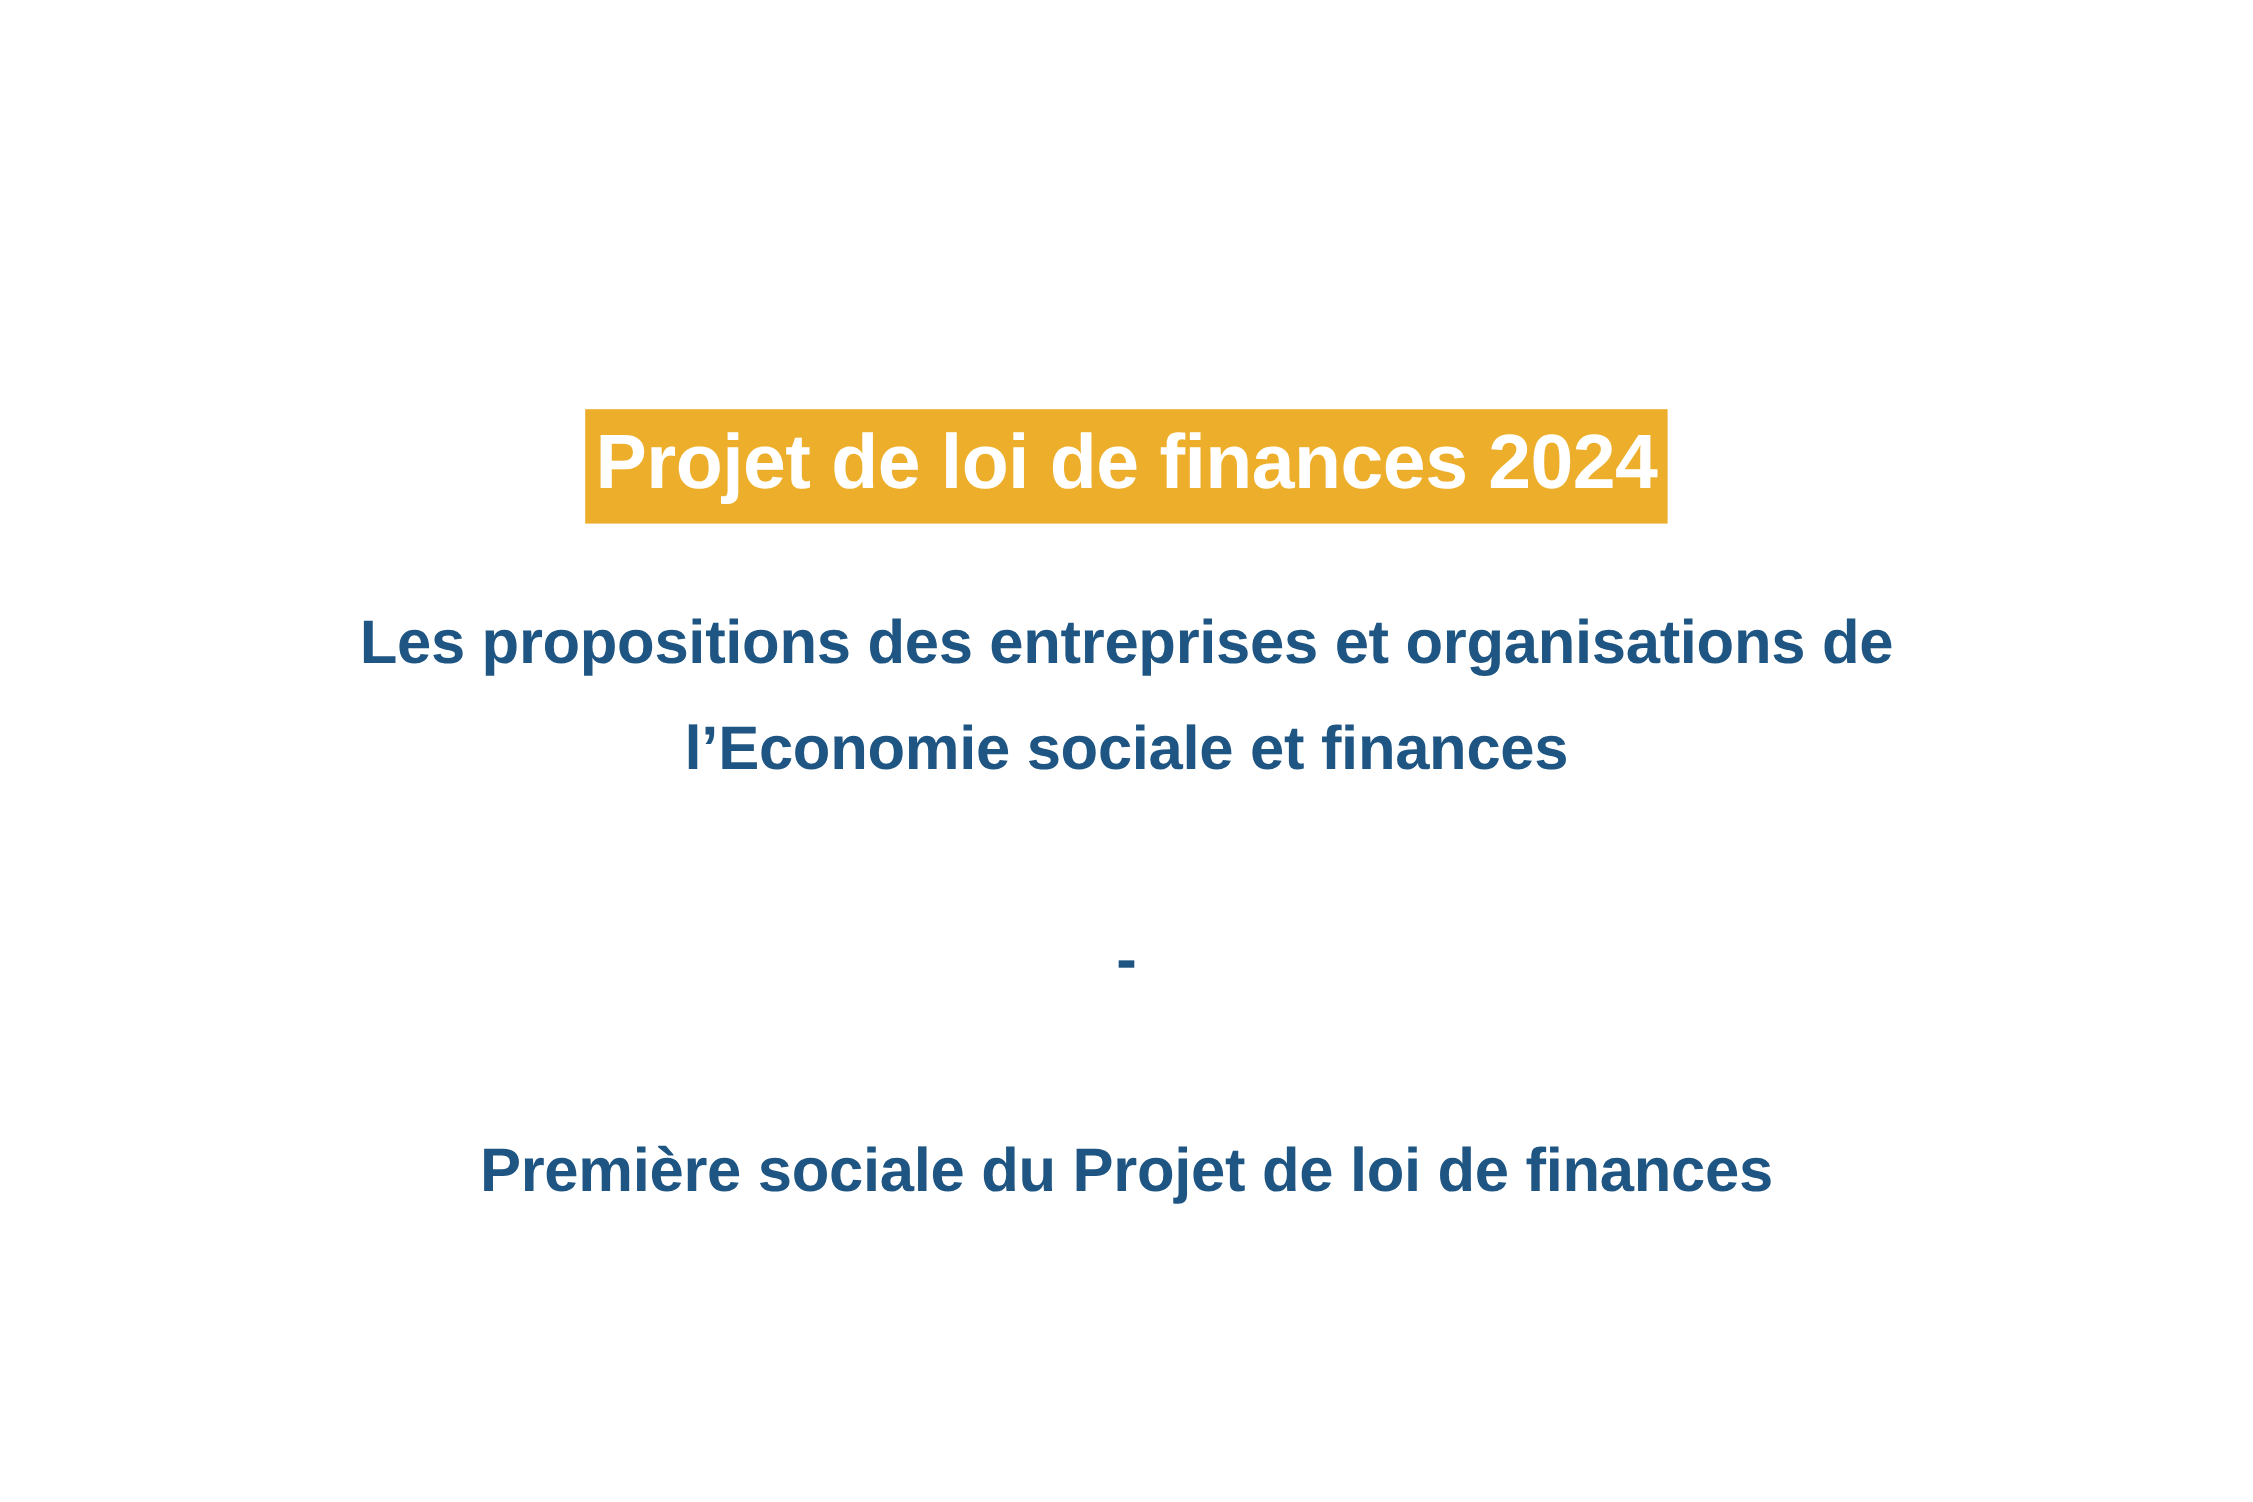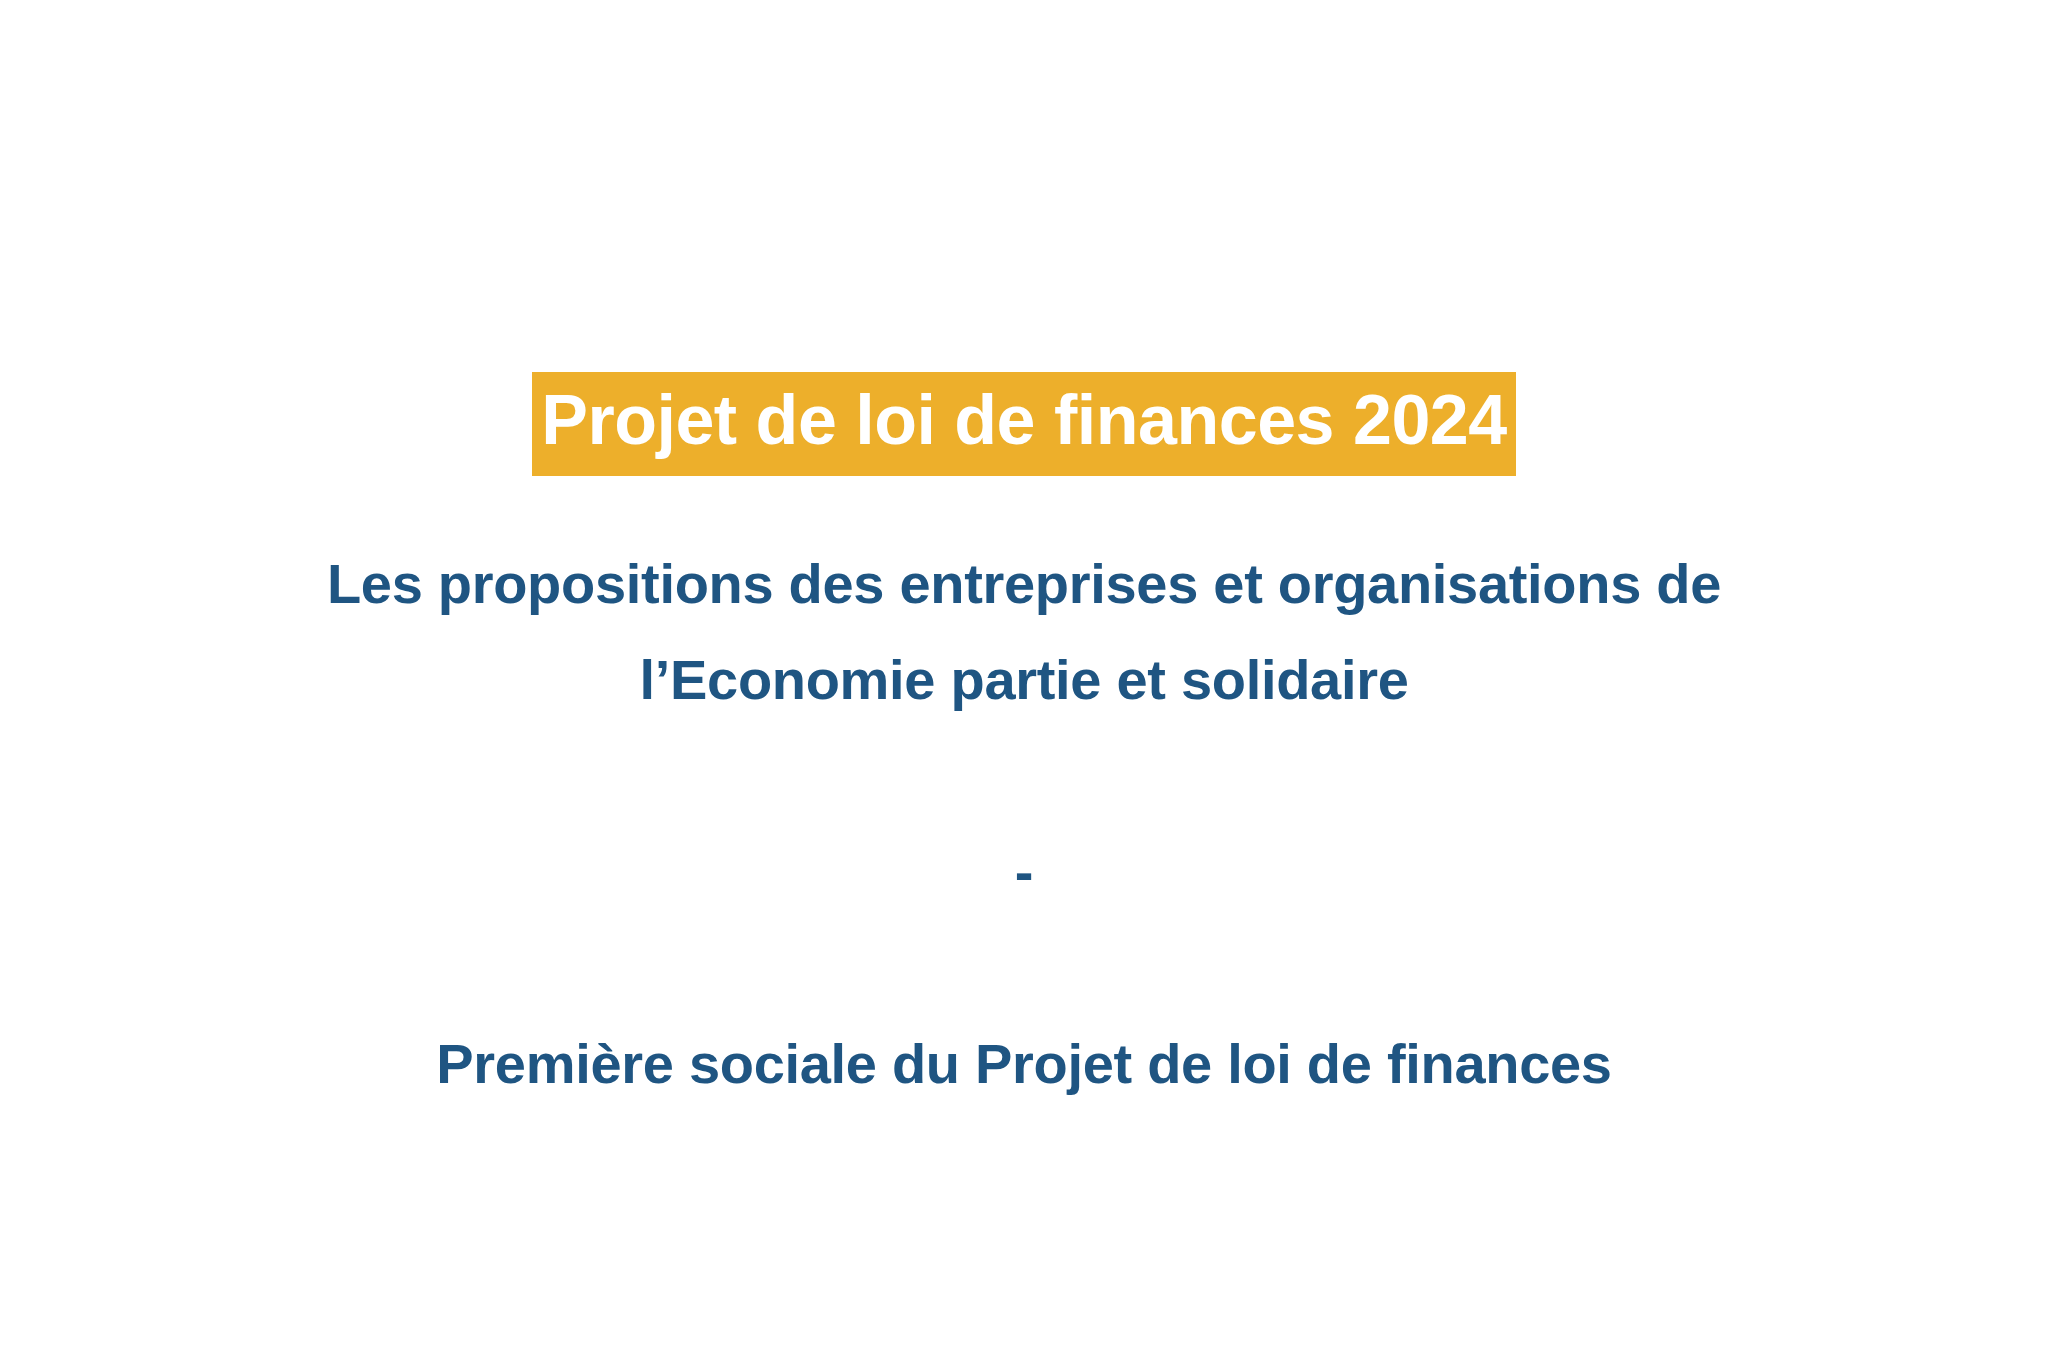--- a/index.html
+++ b/index.html
@@ -78,20 +78,20 @@
 <body>
 
 <div class="slide">
 
   <div class="title-row">
     <span class="title-highlight">Projet de loi de finances 2024</span>
   </div>
 
   <div class="body-block">
     <span class="body-line">Les propositions des entreprises et organisations de</span>
-    <span class="body-line">l’Economie partie et solidaire</span>
+    <span class="body-line">l’Economie sociale et finances</span>
     <span class="spacer-line"></span>
     <span class="dash-line">-</span>
     <span class="spacer-line"></span>
     <span class="body-line">Première sociale du Projet de loi de finances</span>
   </div>
 
 </div>
 
 </body></html>

